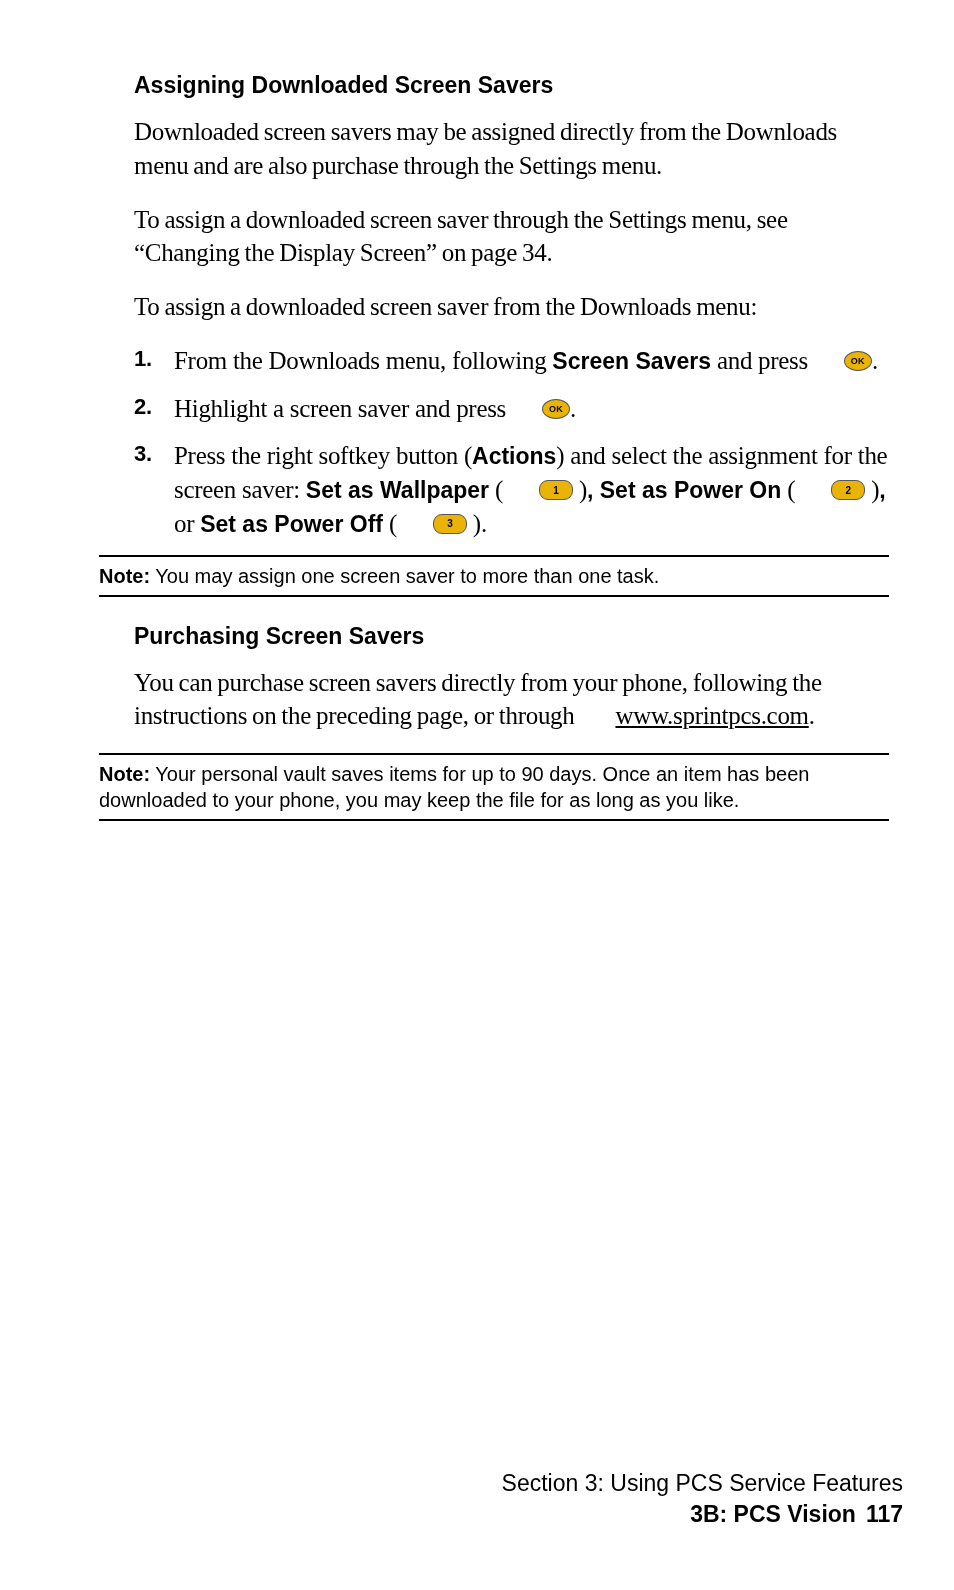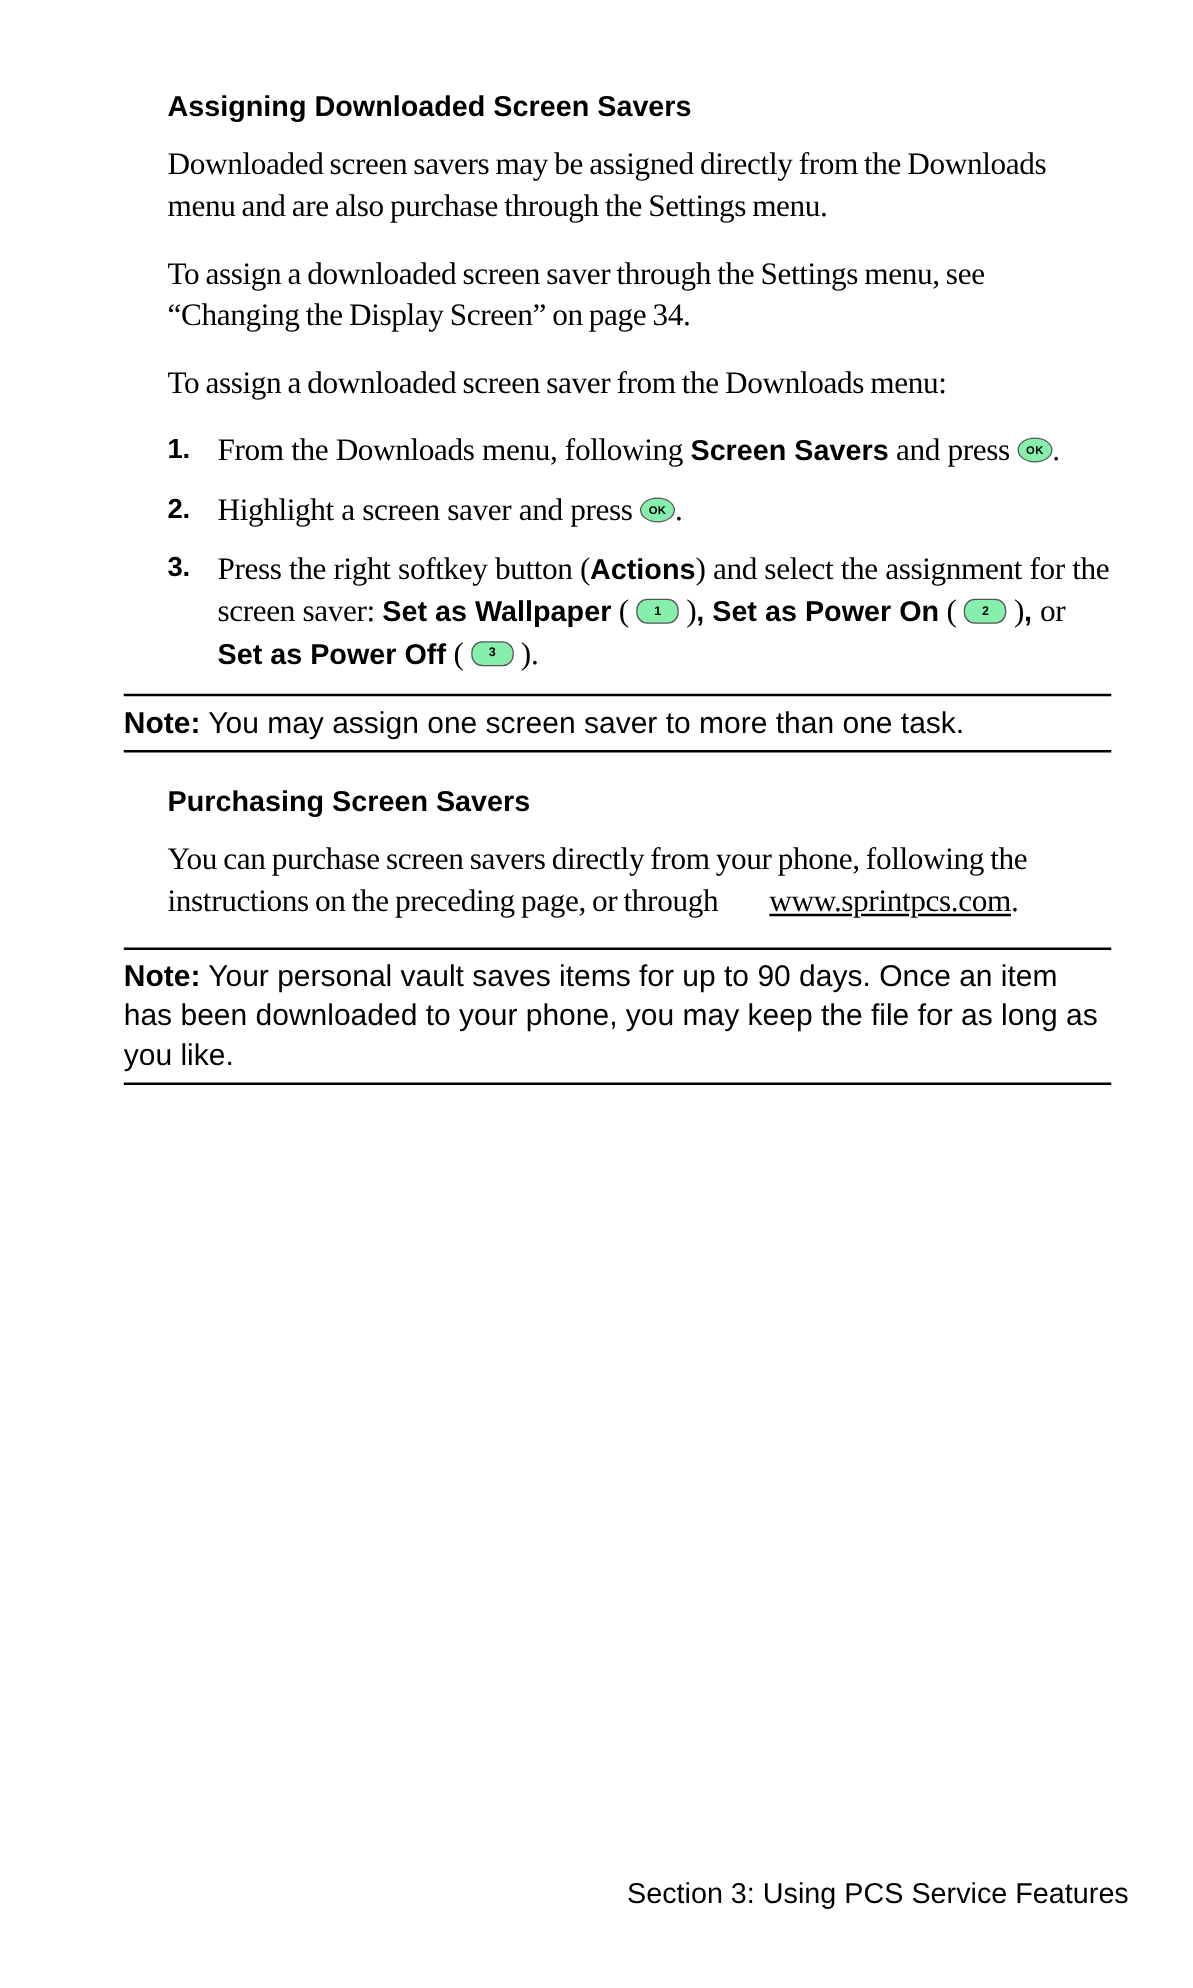--- a/index.html
+++ b/index.html
@@ -57,42 +57,43 @@
     font-weight: bold;
     font-size: 0.92em;
     letter-spacing: 0;
   }
   .note-box {
     margin-left: -35px;
     border-top: 2px solid #000;
     border-bottom: 2px solid #000;
     padding: 6px 0 6px 0;
     font-family: Arial, Helvetica, sans-serif;
-    font-size: 24px;
+    font-size: 20px;
     line-height: 1.3;
     letter-spacing: 0;
     margin-bottom: 24px;
   }
   .note-box .note-label {
     font-weight: bold;
   }
   .underline {
     text-decoration: underline;
     margin-left: 36px;
   }
   
   .key-ok, .key-num {
     display: inline-flex;
     align-items: center;
     justify-content: center;
     border: 1.5px solid #555;
-    background: #86efac;
+    background: #eab308;
     vertical-align: middle;
     position: relative;
     top: -2px;
+    margin-left: 30px;
   }
   .key-ok {
     width: 26px;
     height: 18px;
     border-radius: 50%;
     font-family: Arial, Helvetica, sans-serif;
     font-size: 9px;
     font-weight: bold;
     letter-spacing: 0.3px;
   }
@@ -165,14 +166,17 @@
     </p>
 
     <div class="note-box">
       <span class="note-label">Note:</span><span> Your personal vault saves items for up to 90 days. Once an item has been downloaded to your phone, you may keep the file for as long as you like.</span>
     </div>
 
   </div>
 
   <div class="footer">
     <div class="line1">Section 3: Using PCS Service Features</div>
+    <div>
+      <span class="line2">3B: PCS Vision</span><span class="pnum">117</span>
+    </div>
   </div>
 </div>
 
 </body></html>

